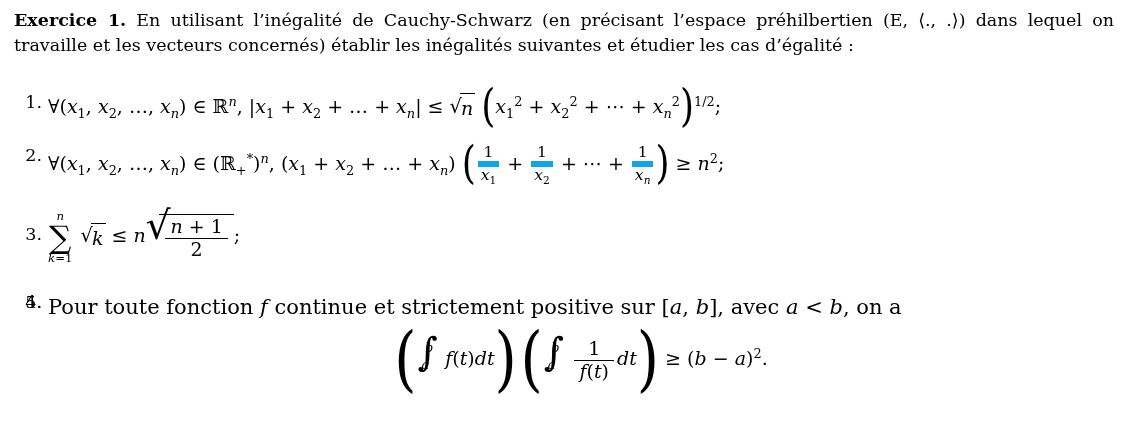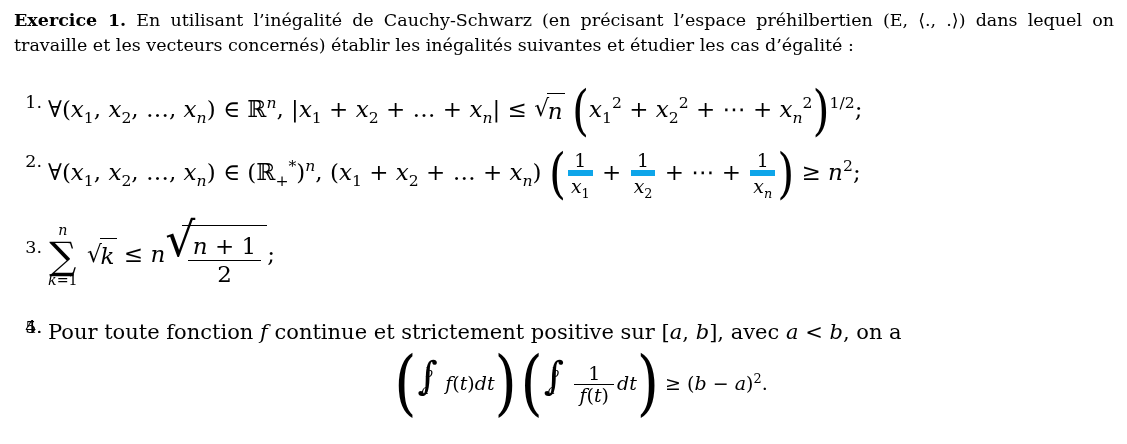--- a/index.html
+++ b/index.html
@@ -45,21 +45,21 @@
   }
   .item-num {
     position: absolute;
     left: 0;
     top: 0;
     width: 28px;
     text-align: right;
     font-size: 17.5px;
   }
   .item-body {
-    font-size: 23px;
+    font-size: 19px;
     line-height: 1.5;
   }
   
   .math {
     font-family: "DejaVu Serif", "Liberation Serif", serif;
     font-style: normal;
   }
   i, .it {
     font-style: italic;
     font-family: "DejaVu Serif", "Liberation Serif", serif;
@@ -120,21 +120,21 @@
     content: "\221A";
     position: absolute;
     left: 0;
     top: -0.10em;
     font-size: 2.05em;
     line-height: 0.82;
   }
   .bigsqrt > .rad {
     display: inline-block;
     border-top: 1px solid #000;
-    padding: 7px 3px 0 3px;
+    padding: 1px 3px 0 3px;
   }
   .paren-big {
     display: inline-block;
     font-size: 1.9em;
     line-height: 0.6;
     vertical-align: middle;
     font-family: "DejaVu Serif", "Liberation Serif", serif;
     transform: scaleY(1.25);
     position: relative;
     top: -1px;

